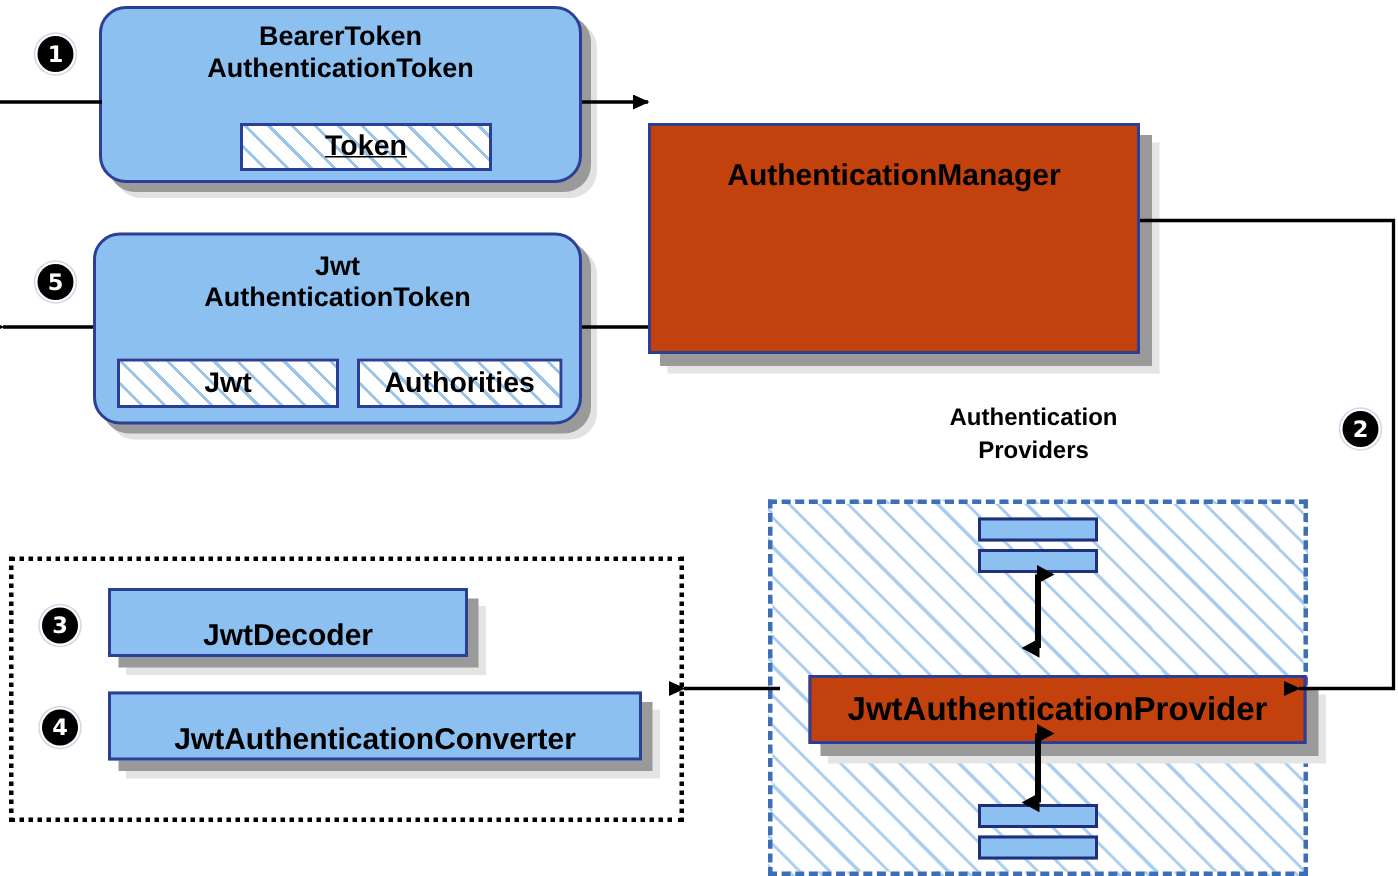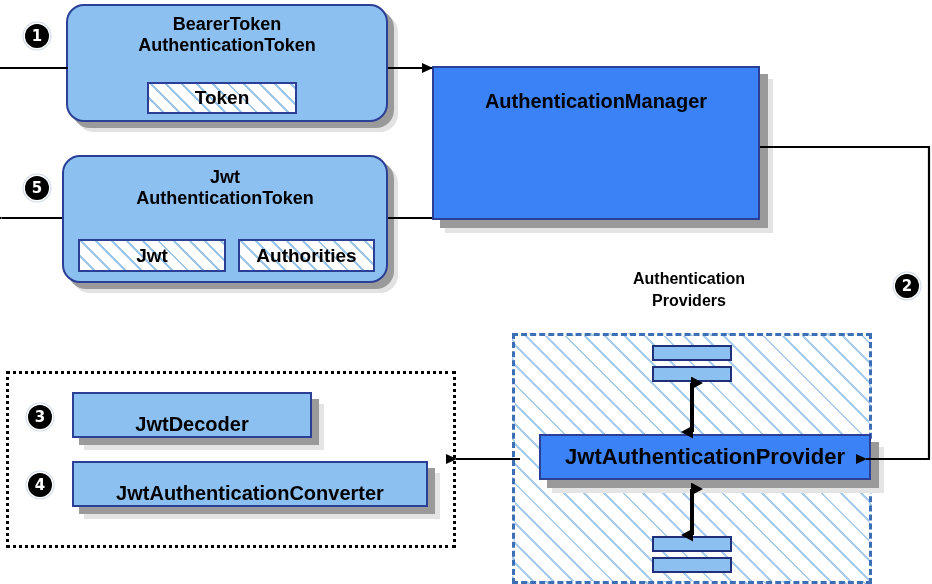--- a/index.html
+++ b/index.html
@@ -20,25 +20,26 @@
     z-index:5;
   }
   .token-title{
     position:absolute;left:0;right:0;
     font-weight:bold;font-size:18px;color:#000;
     line-height:21px;text-align:center;
   }
 
   
   .sq-card{
-    background:#3b82f6;
+    background:#c2410c;
     border:2px solid #2B3F96;
     box-sizing:border-box;
     box-shadow:8px 8px 0 0 #9a9a9a, 13px 13px 0 0 #e4e4e4;
     z-index:5;
+    margin-top:16px;
   }
 
   
   .hatch{
     box-sizing:border-box;
     border:2px solid #2B3F96;
     background-color:#ffffff;
     background-image:repeating-linear-gradient(45deg,
         rgba(255,255,255,0) 0px, rgba(255,255,255,0) 9px,
         #9CC5EA 9px, #9CC5EA 11px);
@@ -142,21 +143,21 @@
 
   <div class="abs step" style="left:25px;top:24px;">1</div>
   <div class="abs step" style="left:895px;top:274px;">2</div>
   <div class="abs step" style="left:28px;top:405px;">3</div>
   <div class="abs step" style="left:28px;top:473px;">4</div>
   <div class="abs step" style="left:25px;top:176px;">5</div>
 
   <div class="abs token-card" style="left:66px;top:4px;width:322px;height:118px;">
     <div class="token-title" style="top:8px;">BearerToken</div>
     <div class="token-title" style="top:29px;">AuthenticationToken</div>
-    <div class="abs hatch" style="left:79px;top:76px;width:150px;height:32px;">
+    <div class="abs hatch" style="left:92px;top:76px;width:168px;height:32px;text-decoration:underline;">
       <span>Token</span>
     </div>
   </div>
 
   <div class="abs token-card" style="left:62px;top:155px;width:326px;height:128px;">
     <div class="token-title" style="top:10px;">Jwt</div>
     <div class="token-title" style="top:31px;">AuthenticationToken</div>
     <div class="abs hatch" style="left:14px;top:82px;width:148px;height:33px;">
       <span>Jwt</span>
     </div>

